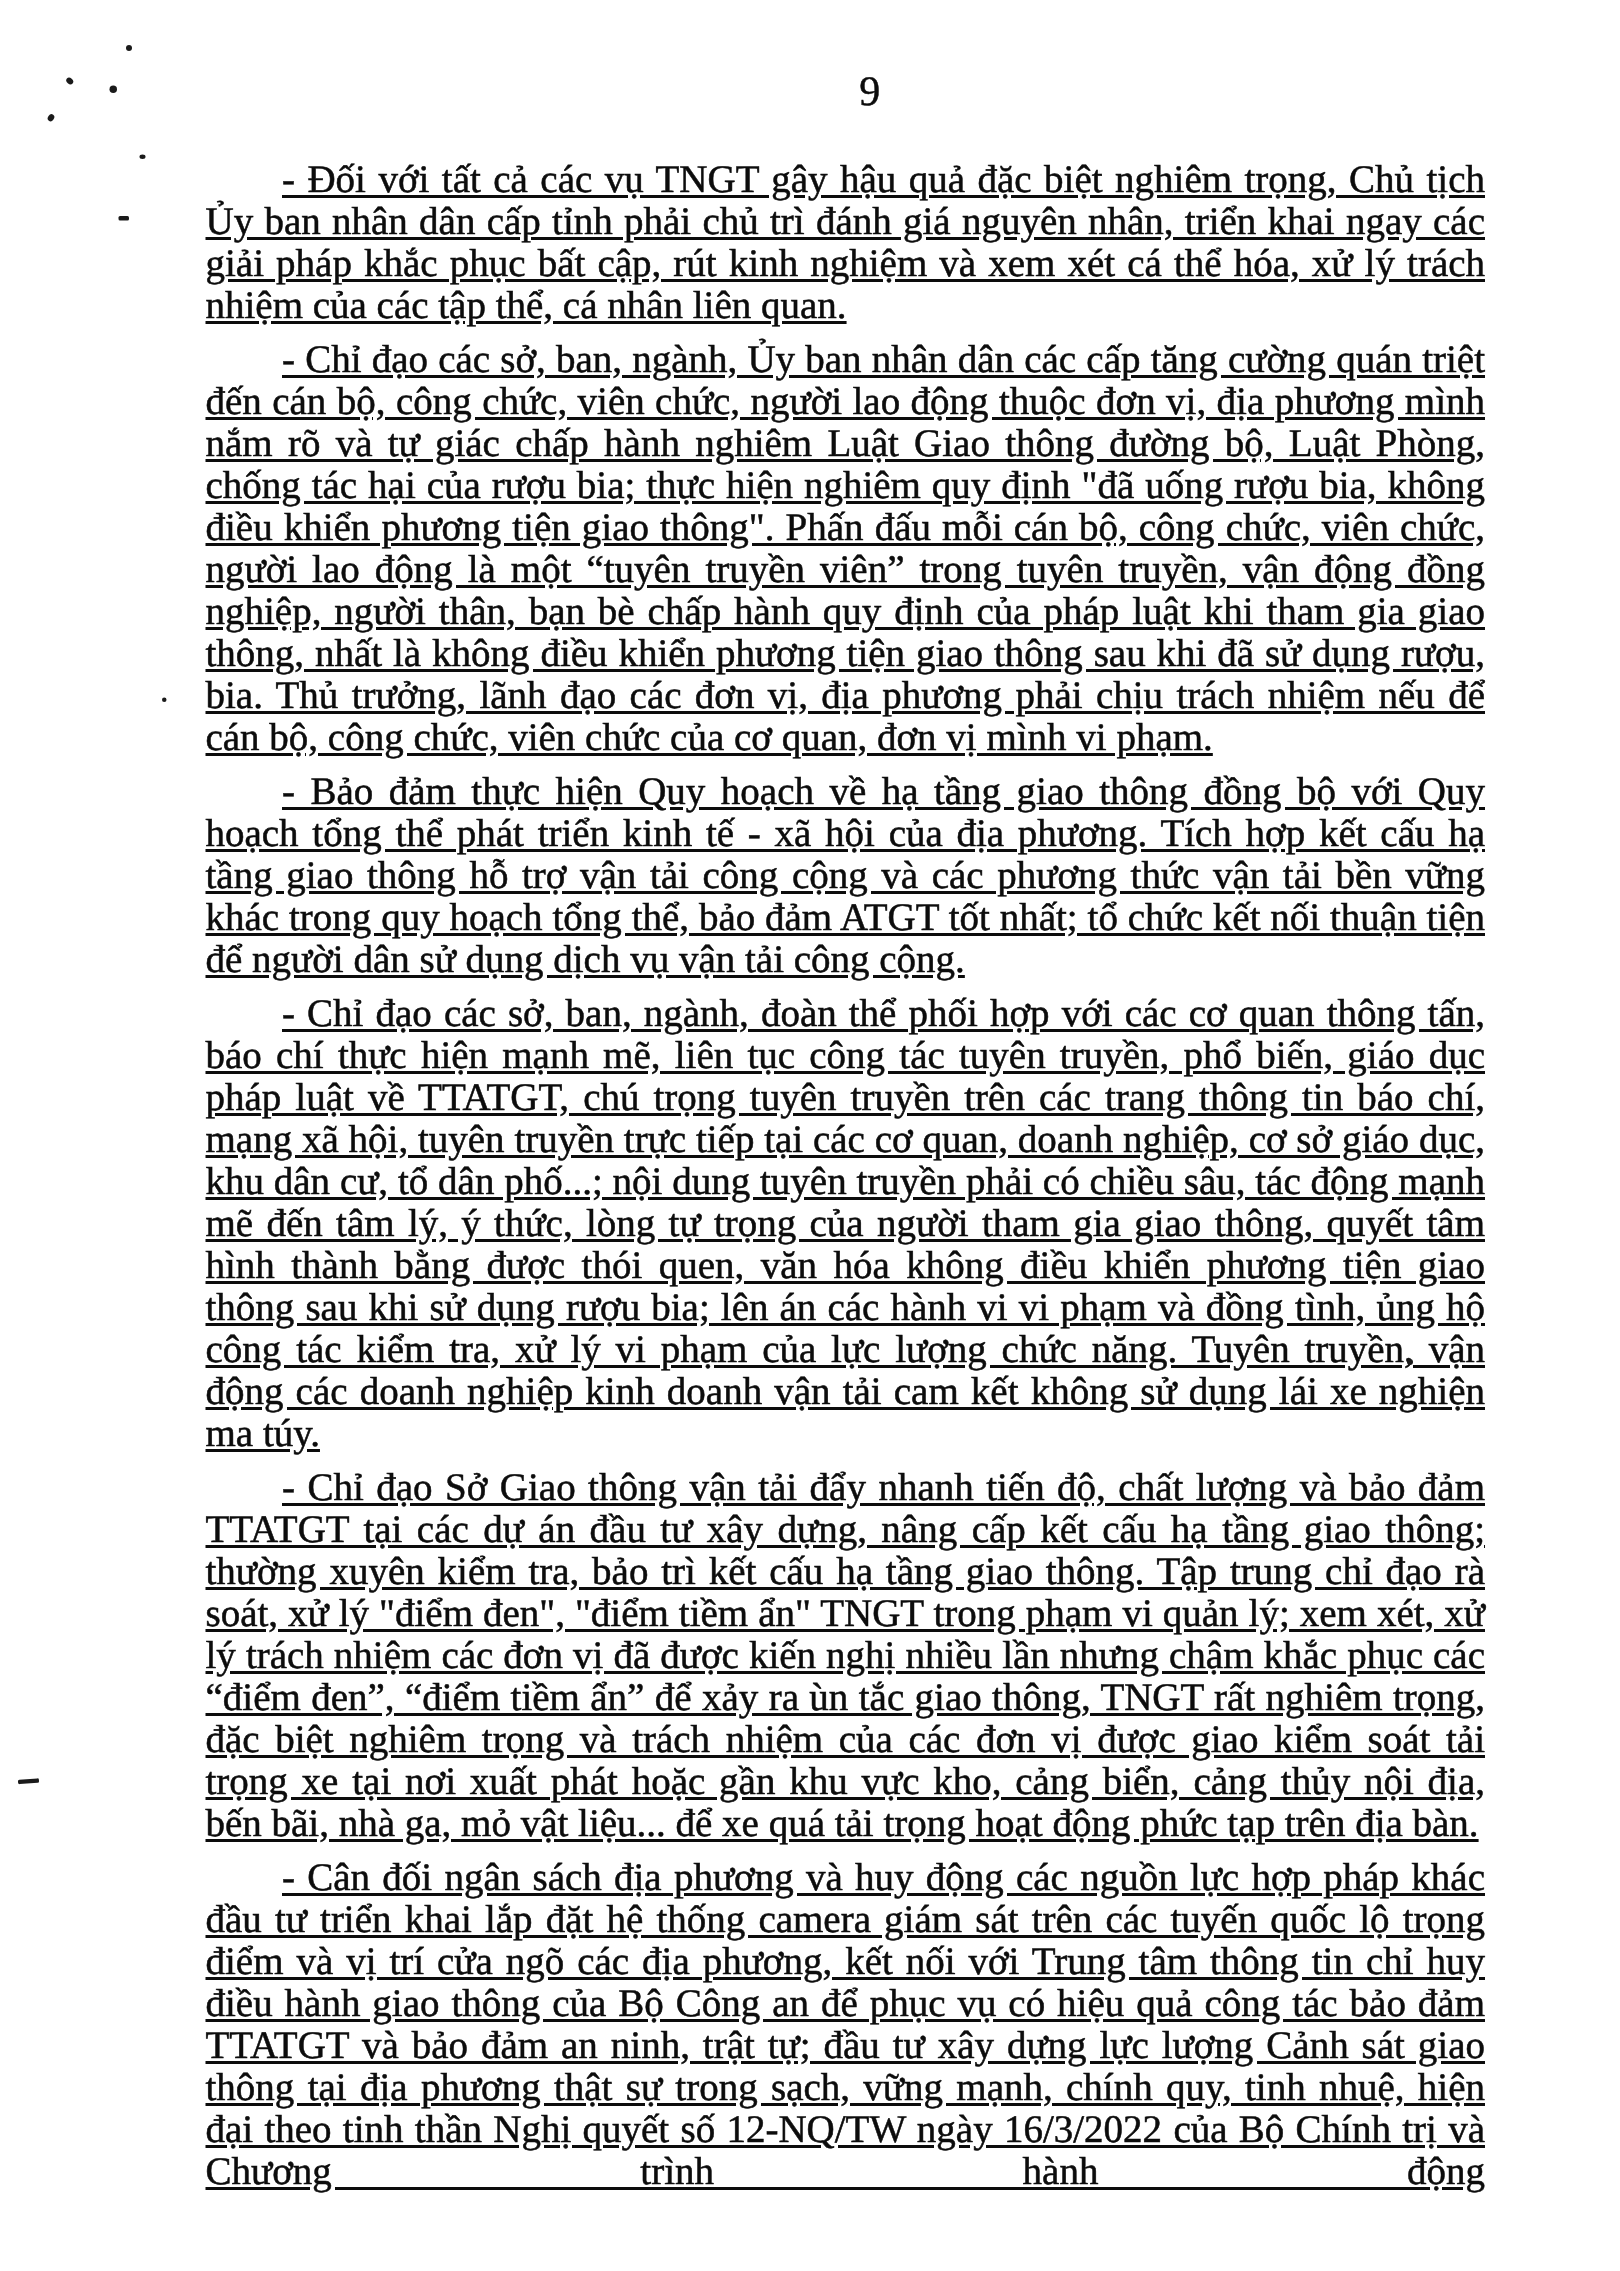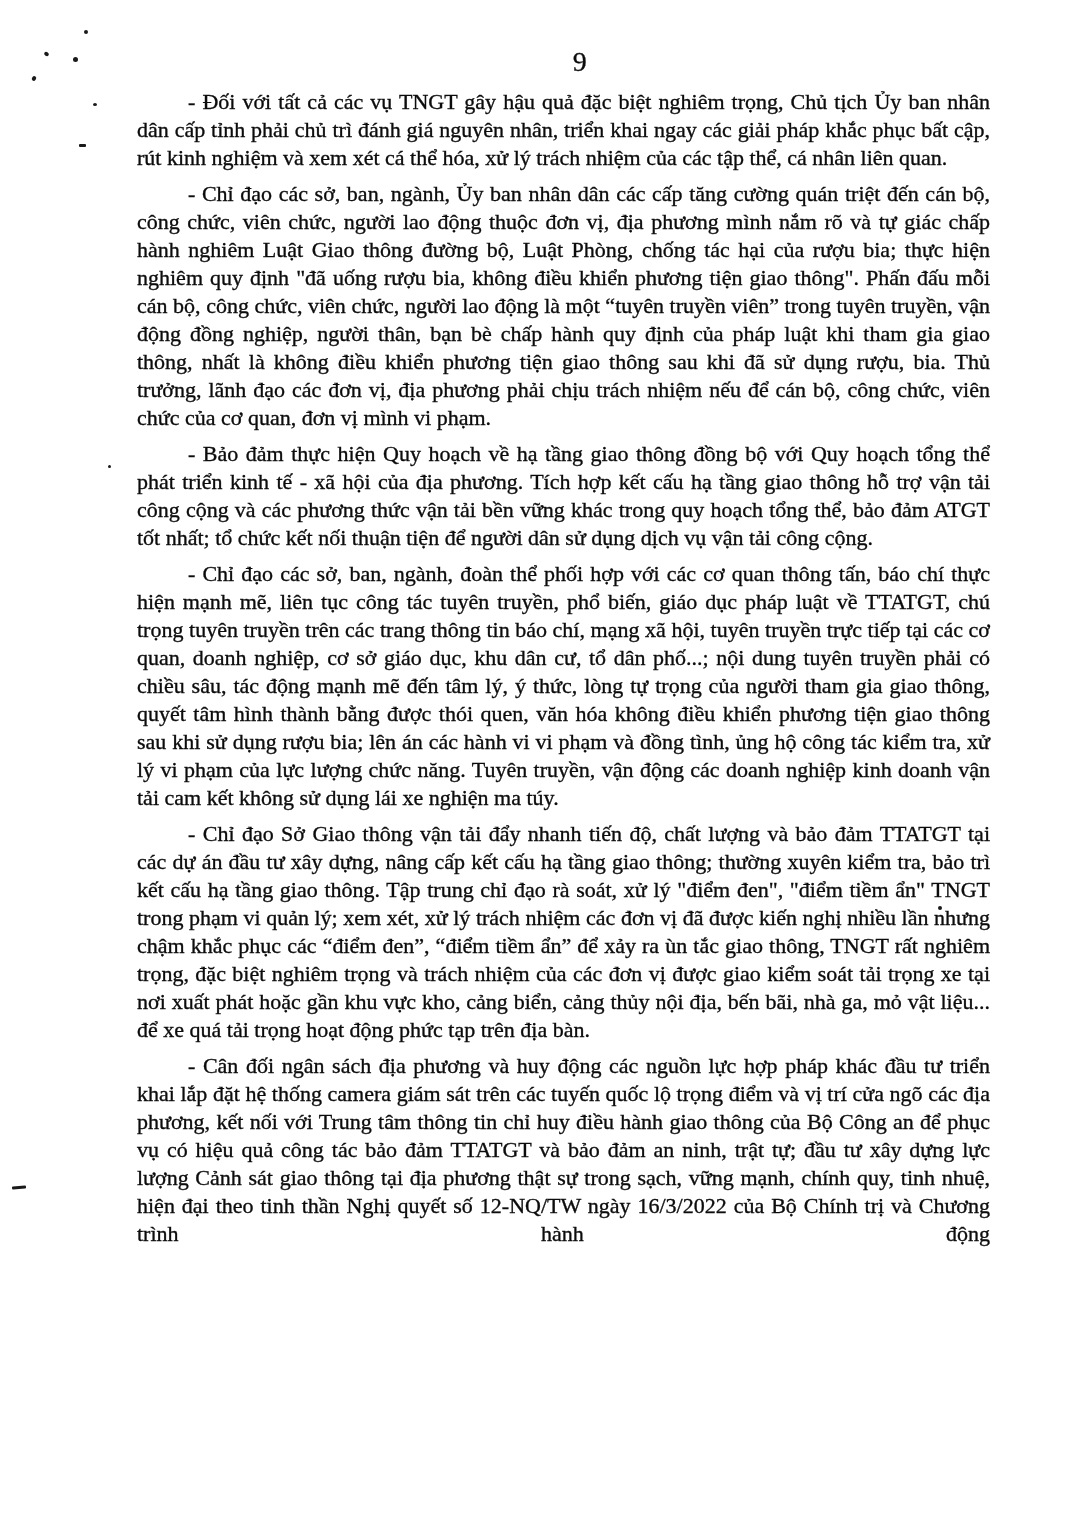--- a/index.html
+++ b/index.html
@@ -21,26 +21,27 @@
     top: 46px;
     left: 0;
     width: 1160px; 
     text-align: center;
     font-size: 28px;
     letter-spacing: 0.5px;
     -webkit-text-stroke: 0.3px #0c0c0c;
   }
   .content {
     position: absolute;
-    top: 88px;
+    top: 106px;
     left: 137px;
     width: 853px;
-    font-size: 22px;
+    font-size: 26px;
     line-height: 28px;
     text-align: justify;
+    text-decoration: underline;
     -webkit-text-stroke: 0.35px #0c0c0c;
   }
   .para {
     margin: 0 0 8px 0;
     text-indent: 51px;
   }
   .para:last-child {
     text-align-last: justify;
   }
   

